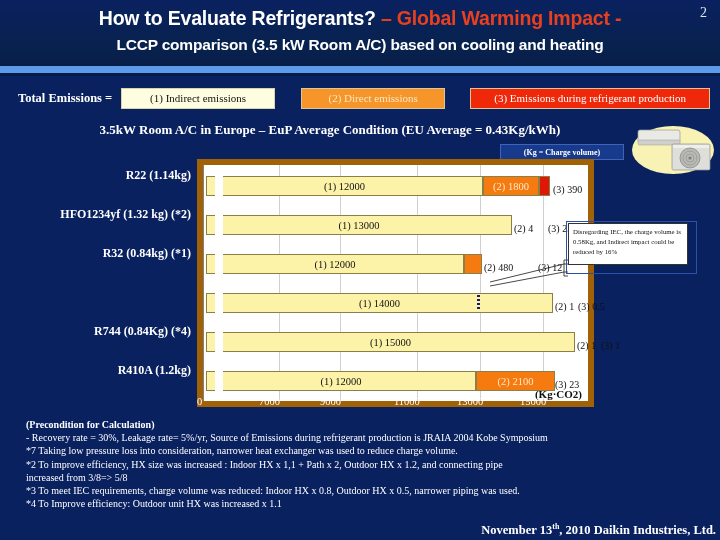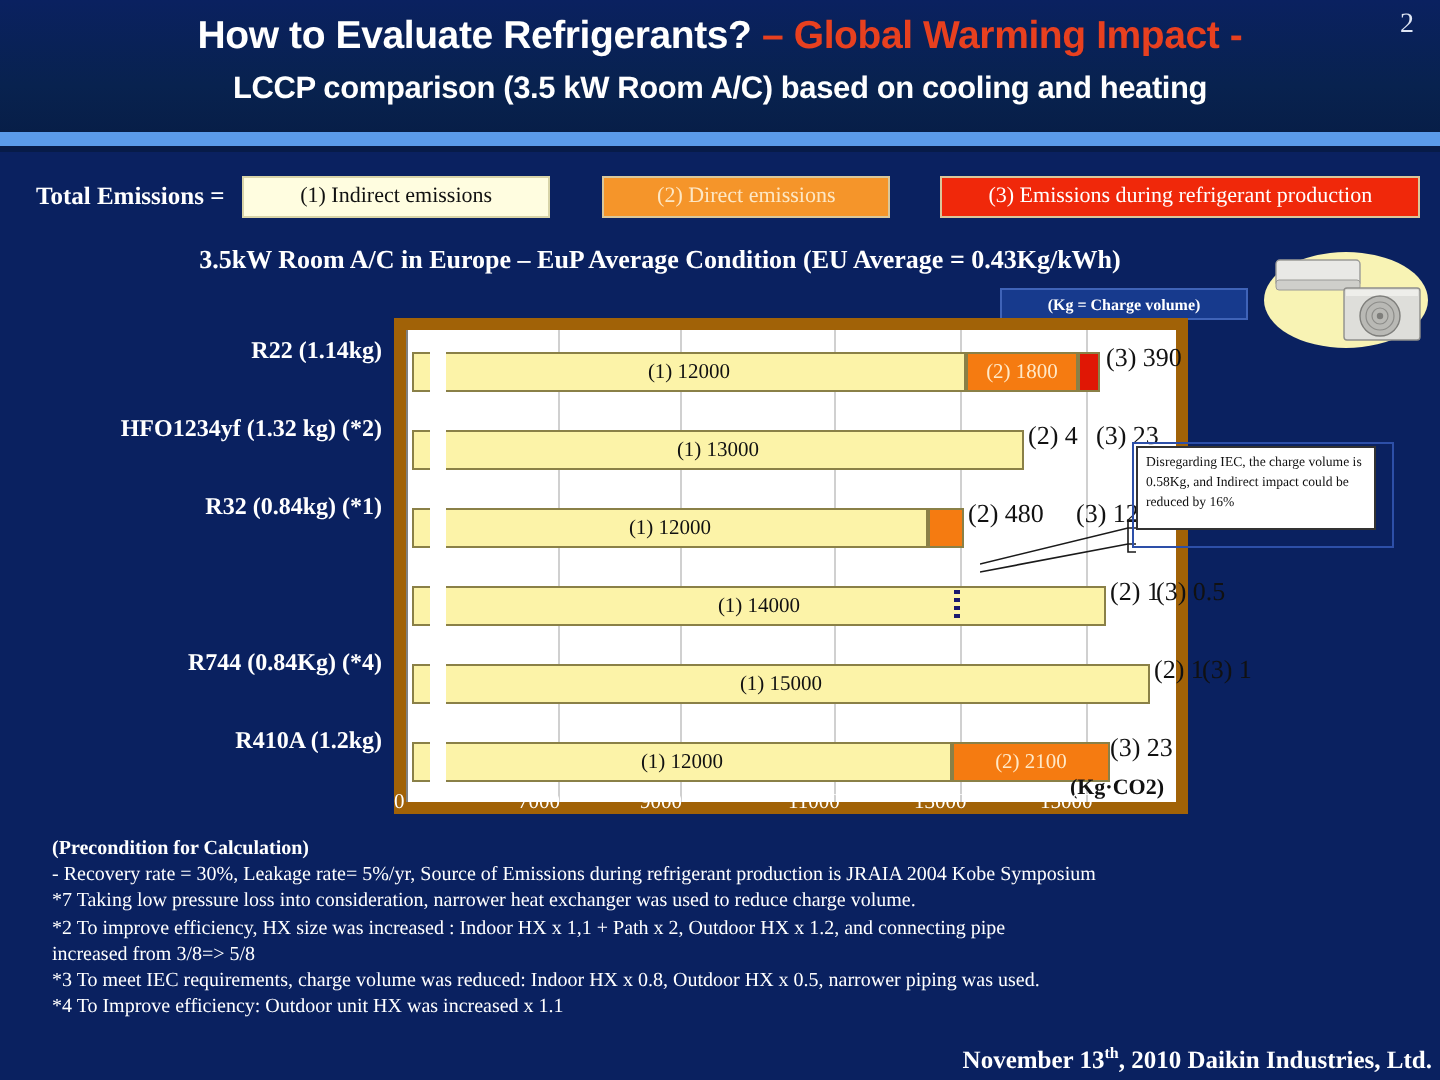--- a/index.html
+++ b/index.html
@@ -97,22 +97,22 @@
     display:flex;align-items:center;justify-content:center;
     font-family:"Liberation Serif", serif;font-size:10.5px;white-space:nowrap;
   }
   .seg1{background:#fcf3a8;color:#111111;}
   .seg2{background:#f57b11;color:#ffe9c8;}
   .seg3{background:#e01705;color:#ffffff;border-color:#8a8047;}
   .break{
     position:absolute;top:-2px;height:24px;width:8px;background:#ffffff;
   }
   .outlabel{
-    position:absolute;top:2px;height:18px;
-    font-family:"Liberation Serif", serif;font-size:13px;color:#111111;
+    position:absolute;top:13px;height:18px;
+    font-family:"Liberation Serif", serif;font-size:10px;color:#111111;
     white-space:nowrap;line-height:18px;
   }
   .dotmark{
     position:absolute;top:10px;height:16px;width:3px;
     background:repeating-linear-gradient(180deg,#1a1a6e 0 2px,transparent 2px 4px);
   }
   #kgco2{
     position:absolute;right:6px;bottom:1px;
     font-family:"Liberation Serif", serif;font-weight:bold;font-size:11px;color:#111;
   }

